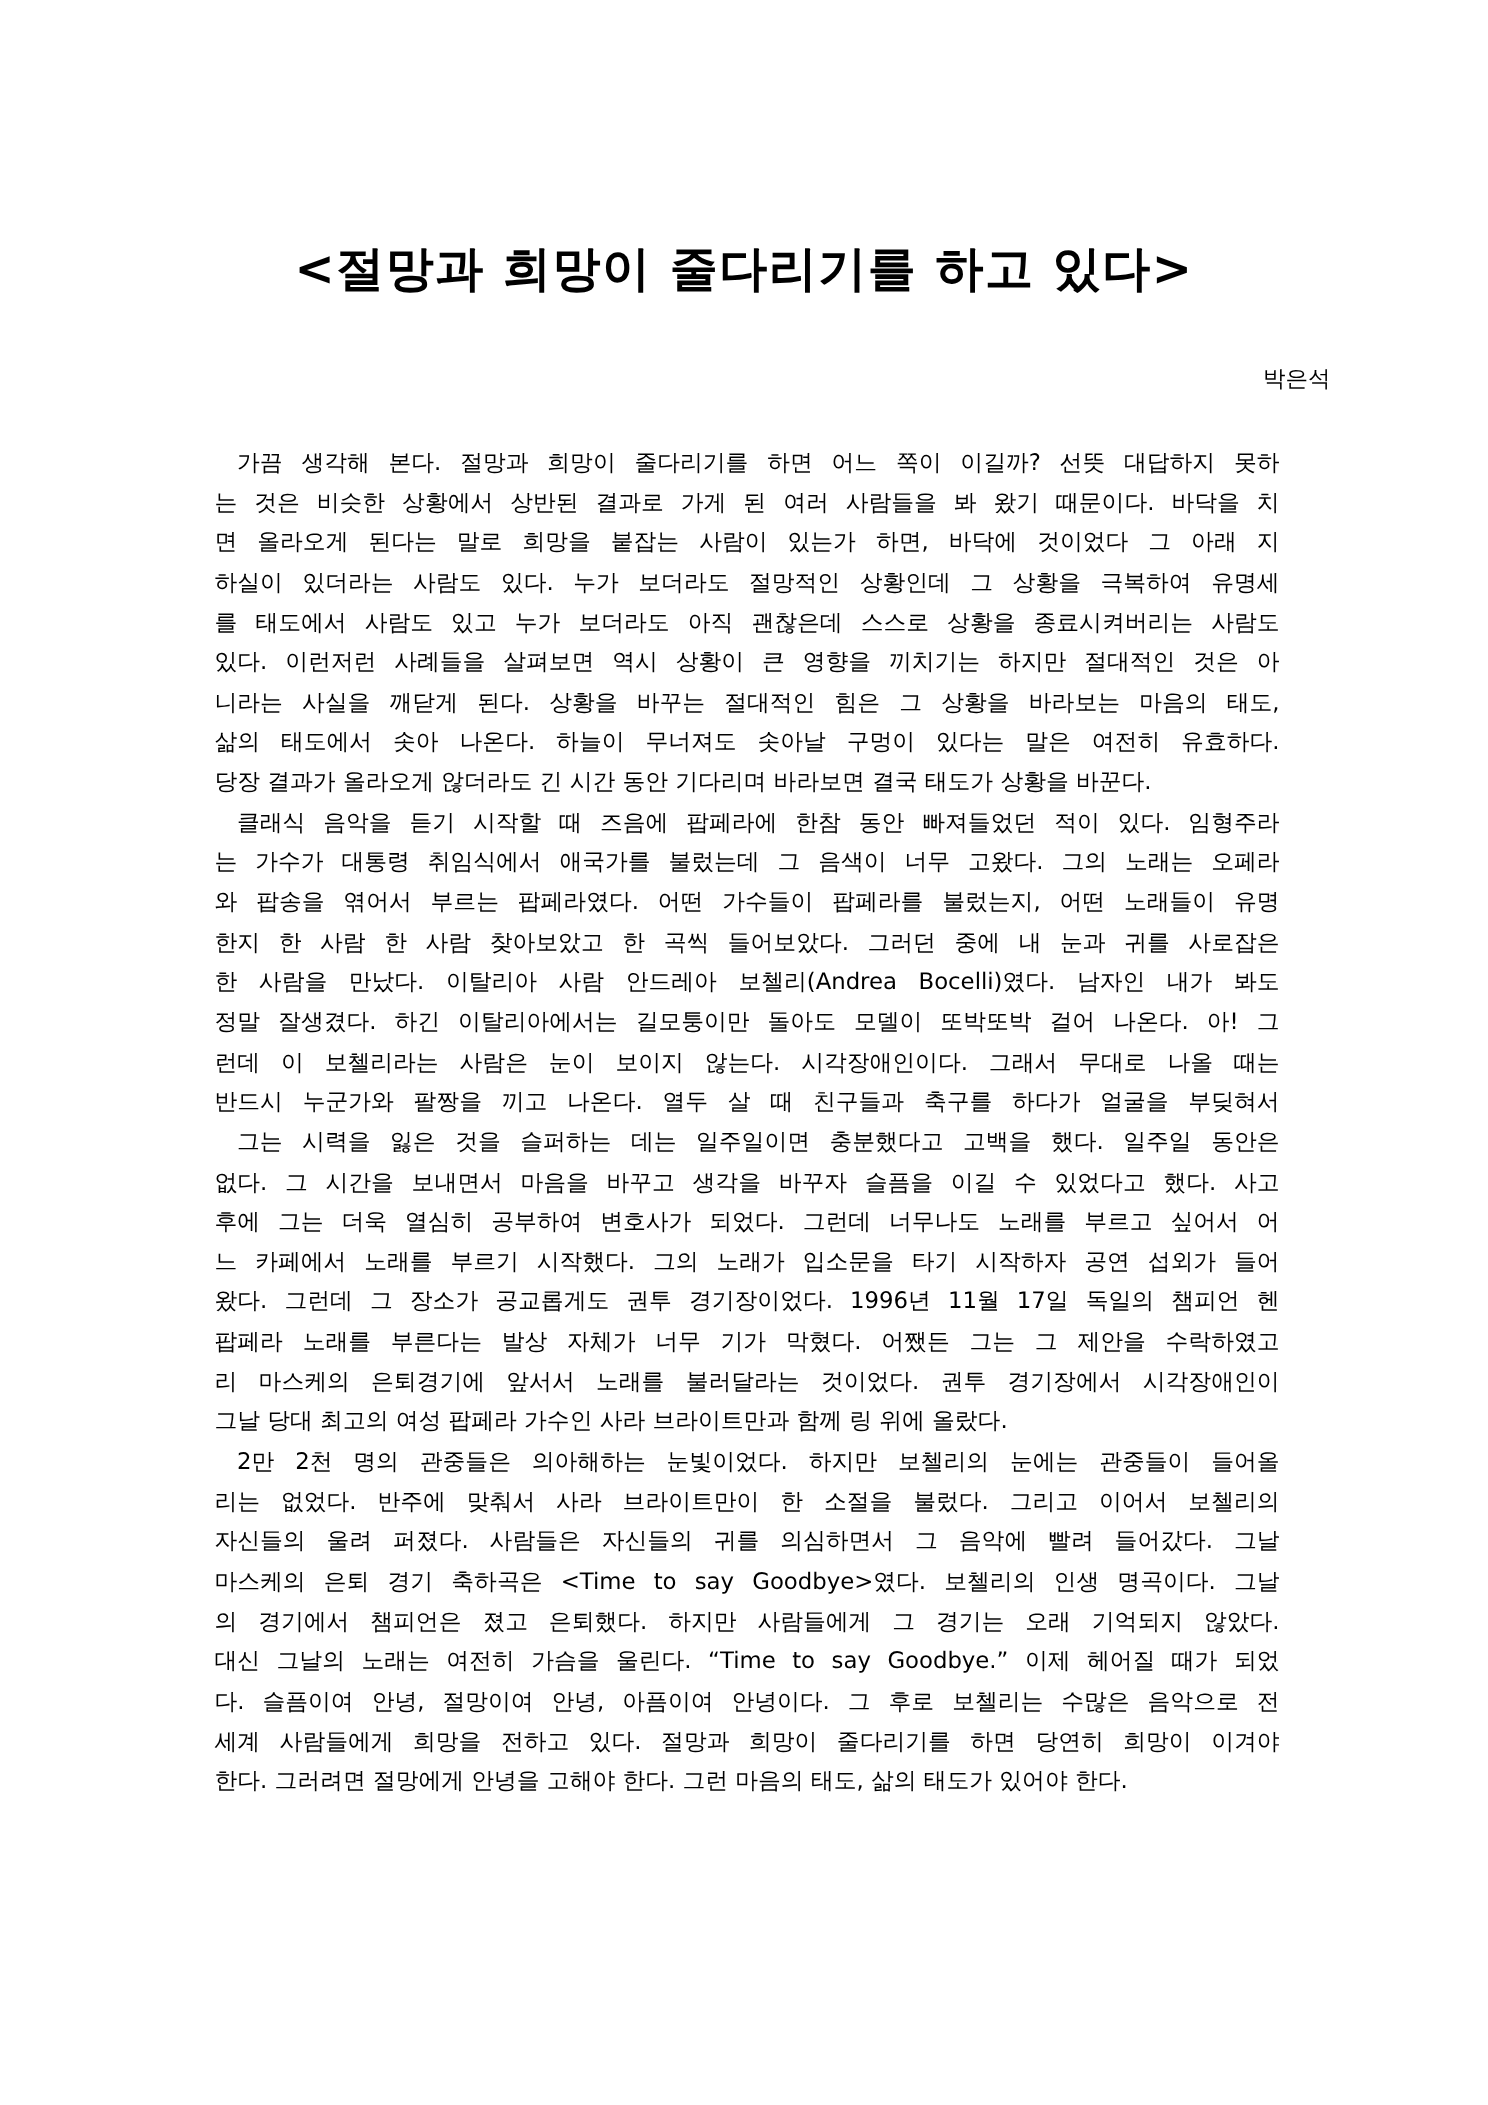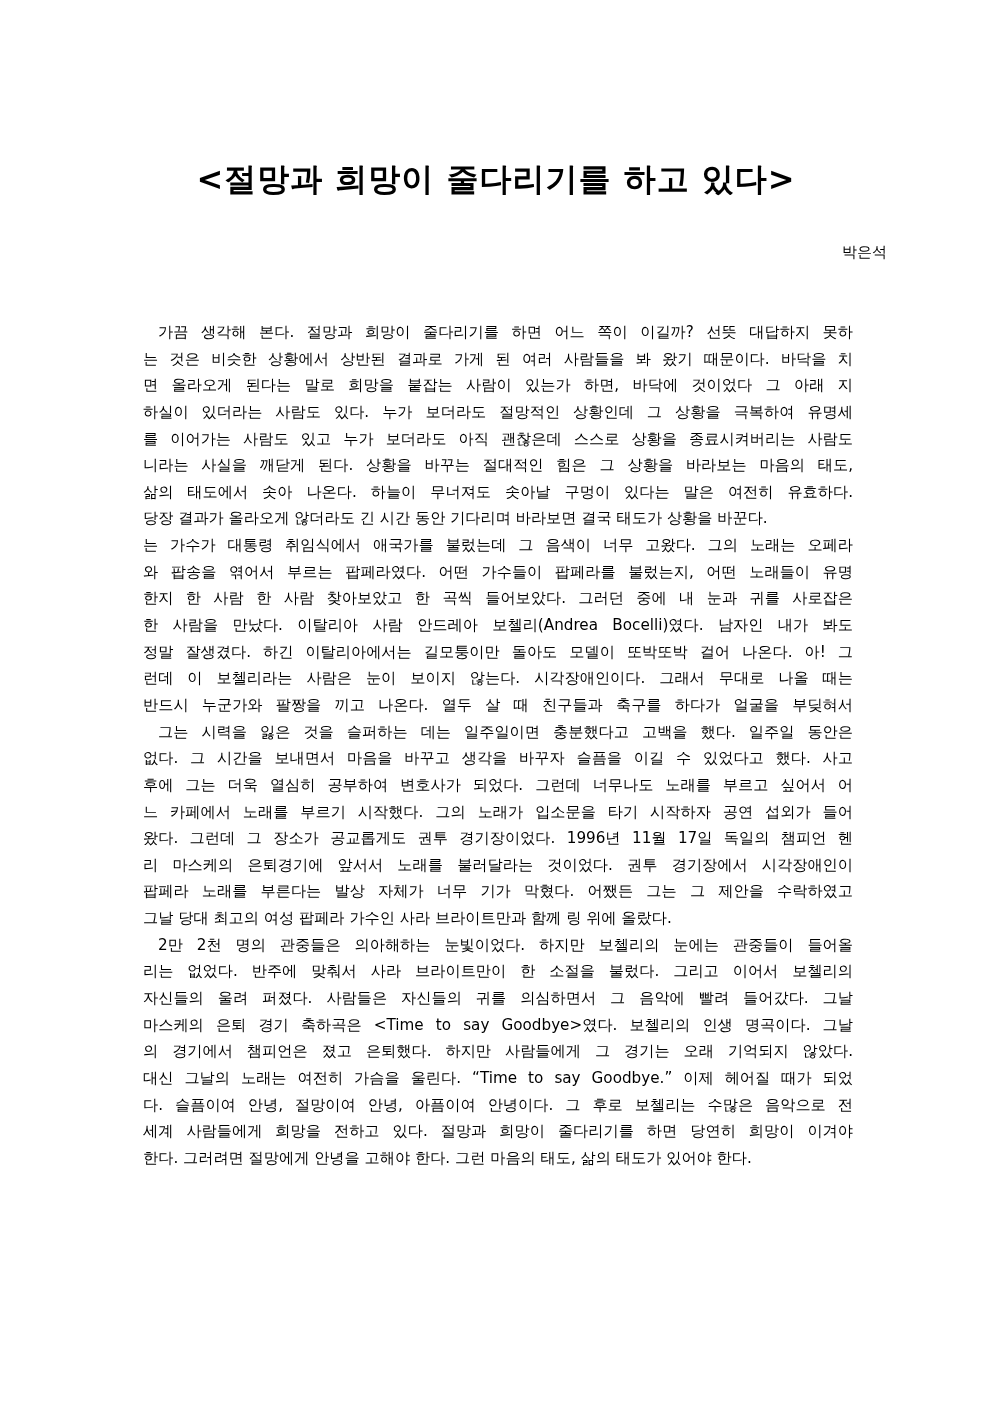--- a/index.html
+++ b/index.html
@@ -11,61 +11,62 @@
     color: #000; letter-spacing: 1px; margin: 0;
   }
   .author {
     position: absolute; right: 142px; top: 243px;
     font-family: "DejaVu Sans", sans-serif; font-size: 15px; color: #000;
   }
   .body {
     position: absolute; left: 143px; top: 295px; width: 710px;
     font-family: "DejaVu Sans", sans-serif; font-size: 15.2px; line-height: 26.65px;
     color: #000;
-    margin-top: 24px;
   }
   .line { display: block; white-space: nowrap; text-align: justify; text-align-last: justify; height: 26.65px; overflow: visible; }
   .line.last { text-align-last: left; }
   .line.indent { padding-left: 15px; }
 </style>
 </head>
 <body>
 
 <div class="page">
   <h1 class="title">&lt;절망과 희망이 줄다리기를 하고 있다&gt;</h1>
   <div class="author">박은석</div>
 
   <div class="body">
     <div>
       <span class="line indent">가끔 생각해 본다. 절망과 희망이 줄다리기를 하면 어느 쪽이 이길까? 선뜻 대답하지 못하</span>
       <span class="line">는 것은 비슷한 상황에서 상반된 결과로 가게 된 여러 사람들을 봐 왔기 때문이다. 바닥을 치</span>
       <span class="line">면 올라오게 된다는 말로 희망을 붙잡는 사람이 있는가 하면, 바닥에 것이었다 그 아래 지</span>
       <span class="line">하실이 있더라는 사람도 있다. 누가 보더라도 절망적인 상황인데 그 상황을 극복하여 유명세</span>
-      <span class="line">를 이어가는 사람도 있고 누가 보더라도 아직 괜찮은데 스스로 상황을 종료시켜버리는 사람도</span>
+      <span class="line">를 태도에서 사람도 있고 누가 보더라도 아직 괜찮은데 스스로 상황을 종료시켜버리는 사람도</span>
+      <span class="line">있다. 이런저런 사례들을 살펴보면 역시 상황이 큰 영향을 끼치기는 하지만 절대적인 것은 아</span>
       <span class="line">니라는 사실을 깨닫게 된다. 상황을 바꾸는 절대적인 힘은 그 상황을 바라보는 마음의 태도,</span>
       <span class="line">삶의 태도에서 솟아 나온다. 하늘이 무너져도 솟아날 구멍이 있다는 말은 여전히 유효하다.</span>
       <span class="line last">당장 결과가 올라오게 않더라도 긴 시간 동안 기다리며 바라보면 결국 태도가 상황을 바꾼다.</span>
     </div>
     <div>
+      <span class="line indent">클래식 음악을 듣기 시작할 때 즈음에 팝페라에 한참 동안 빠져들었던 적이 있다. 임형주라</span>
       <span class="line">는 가수가 대통령 취임식에서 애국가를 불렀는데 그 음색이 너무 고왔다. 그의 노래는 오페라</span>
       <span class="line">와 팝송을 엮어서 부르는 팝페라였다. 어떤 가수들이 팝페라를 불렀는지, 어떤 노래들이 유명</span>
       <span class="line">한지 한 사람 한 사람 찾아보았고 한 곡씩 들어보았다. 그러던 중에 내 눈과 귀를 사로잡은</span>
       <span class="line">한 사람을 만났다. 이탈리아 사람 안드레아 보첼리(Andrea Bocelli)였다. 남자인 내가 봐도</span>
       <span class="line">정말 잘생겼다. 하긴 이탈리아에서는 길모퉁이만 돌아도 모델이 또박또박 걸어 나온다. 아! 그</span>
       <span class="line">런데 이 보첼리라는 사람은 눈이 보이지 않는다. 시각장애인이다. 그래서 무대로 나올 때는</span>
       <span class="line">반드시 누군가와 팔짱을 끼고 나온다. 열두 살 때 친구들과 축구를 하다가 얼굴을 부딪혀서</span>
     </div>
     <div>
       <span class="line indent">그는 시력을 잃은 것을 슬퍼하는 데는 일주일이면 충분했다고 고백을 했다. 일주일 동안은</span>
       <span class="line">없다. 그 시간을 보내면서 마음을 바꾸고 생각을 바꾸자 슬픔을 이길 수 있었다고 했다. 사고</span>
       <span class="line">후에 그는 더욱 열심히 공부하여 변호사가 되었다. 그런데 너무나도 노래를 부르고 싶어서 어</span>
       <span class="line">느 카페에서 노래를 부르기 시작했다. 그의 노래가 입소문을 타기 시작하자 공연 섭외가 들어</span>
       <span class="line">왔다. 그런데 그 장소가 공교롭게도 권투 경기장이었다. 1996년 11월 17일 독일의 챔피언 헨</span>
+      <span class="line">팝페라 노래를 부른다는 발상 자체가 너무 기가 막혔다. 어쨌든 그는 그 제안을 수락하였고</span>
       <span class="line">리 마스케의 은퇴경기에 앞서서 노래를 불러달라는 것이었다. 권투 경기장에서 시각장애인이</span>
-      <span class="line">팝페라 노래를 부른다는 발상 자체가 너무 기가 막혔다. 어쨌든 그는 그 제안을 수락하였고</span>
       <span class="line last">그날 당대 최고의 여성 팝페라 가수인 사라 브라이트만과 함께 링 위에 올랐다.</span>
     </div>
     <div>
       <span class="line indent">2만 2천 명의 관중들은 의아해하는 눈빛이었다. 하지만 보첼리의 눈에는 관중들이 들어올</span>
       <span class="line">리는 없었다. 반주에 맞춰서 사라 브라이트만이 한 소절을 불렀다. 그리고 이어서 보첼리의</span>
       <span class="line">자신들의 울려 퍼졌다. 사람들은 자신들의 귀를 의심하면서 그 음악에 빨려 들어갔다. 그날</span>
       <span class="line">마스케의 은퇴 경기 축하곡은 &lt;Time to say Goodbye&gt;였다. 보첼리의 인생 명곡이다. 그날</span>
       <span class="line">의 경기에서 챔피언은 졌고 은퇴했다. 하지만 사람들에게 그 경기는 오래 기억되지 않았다.</span>
       <span class="line">대신 그날의 노래는 여전히 가슴을 울린다. “Time to say Goodbye.” 이제 헤어질 때가 되었</span>
       <span class="line">다. 슬픔이여 안녕, 절망이여 안녕, 아픔이여 안녕이다. 그 후로 보첼리는 수많은 음악으로 전</span>

